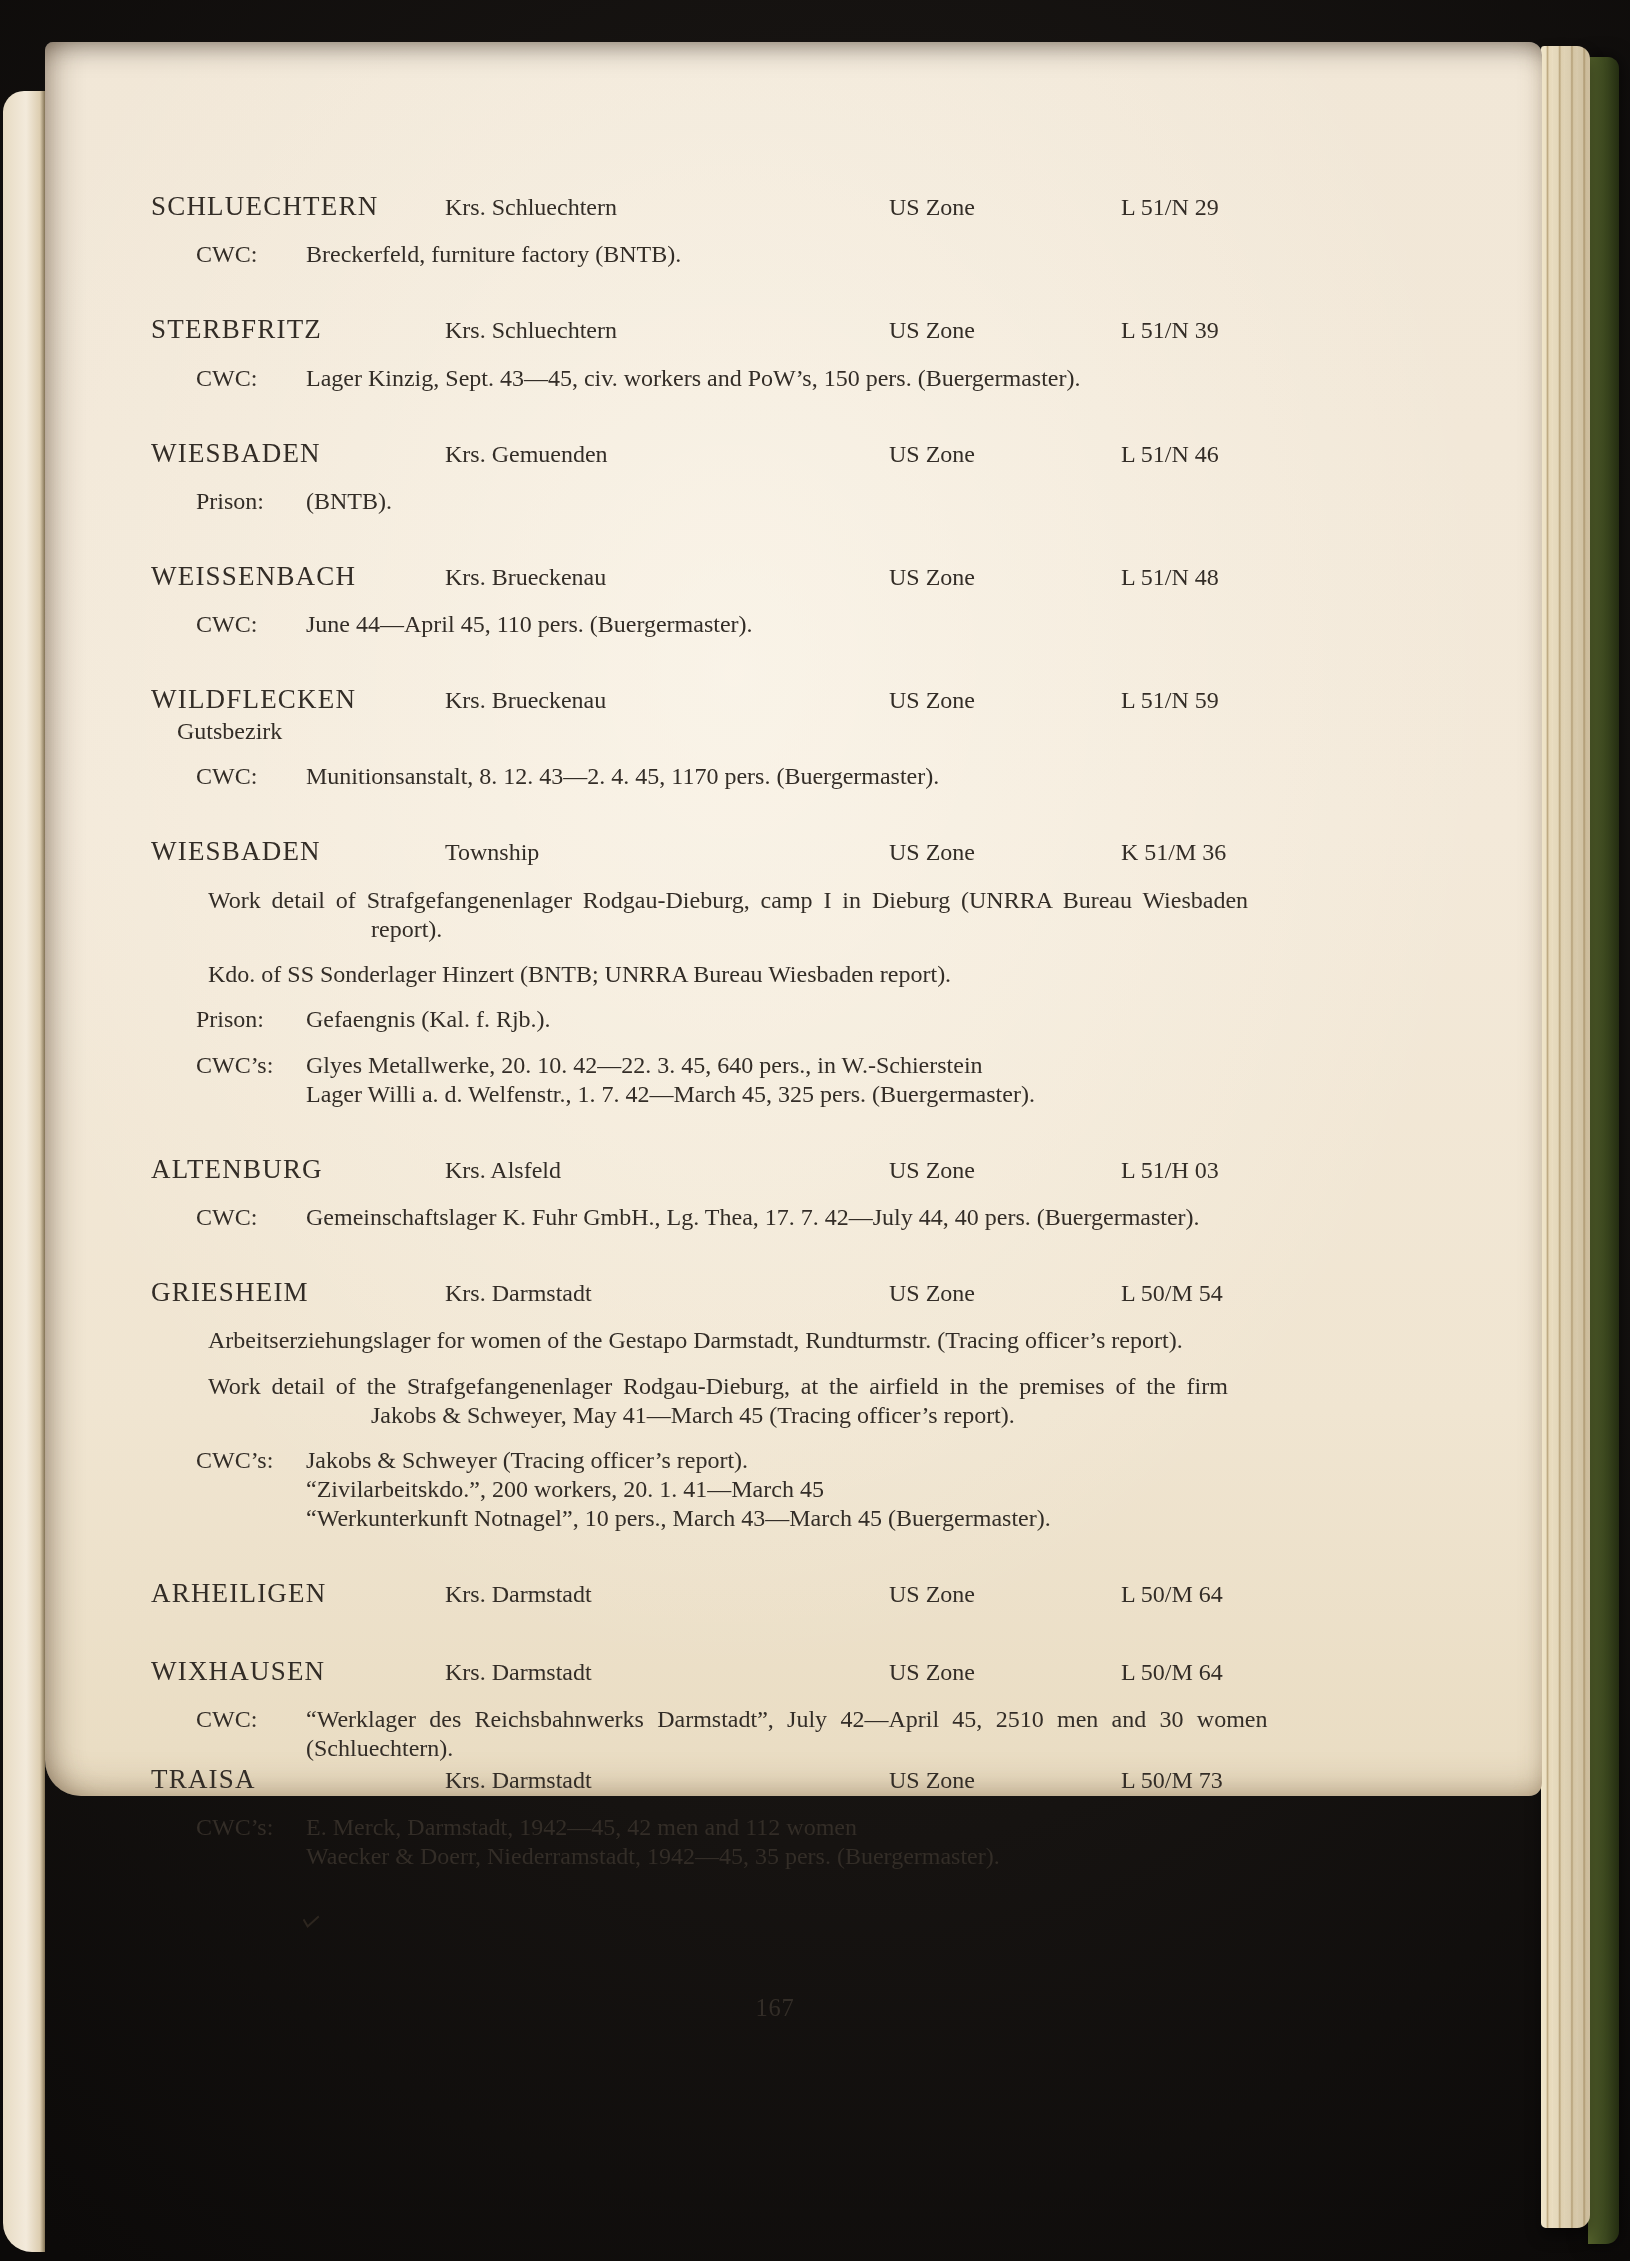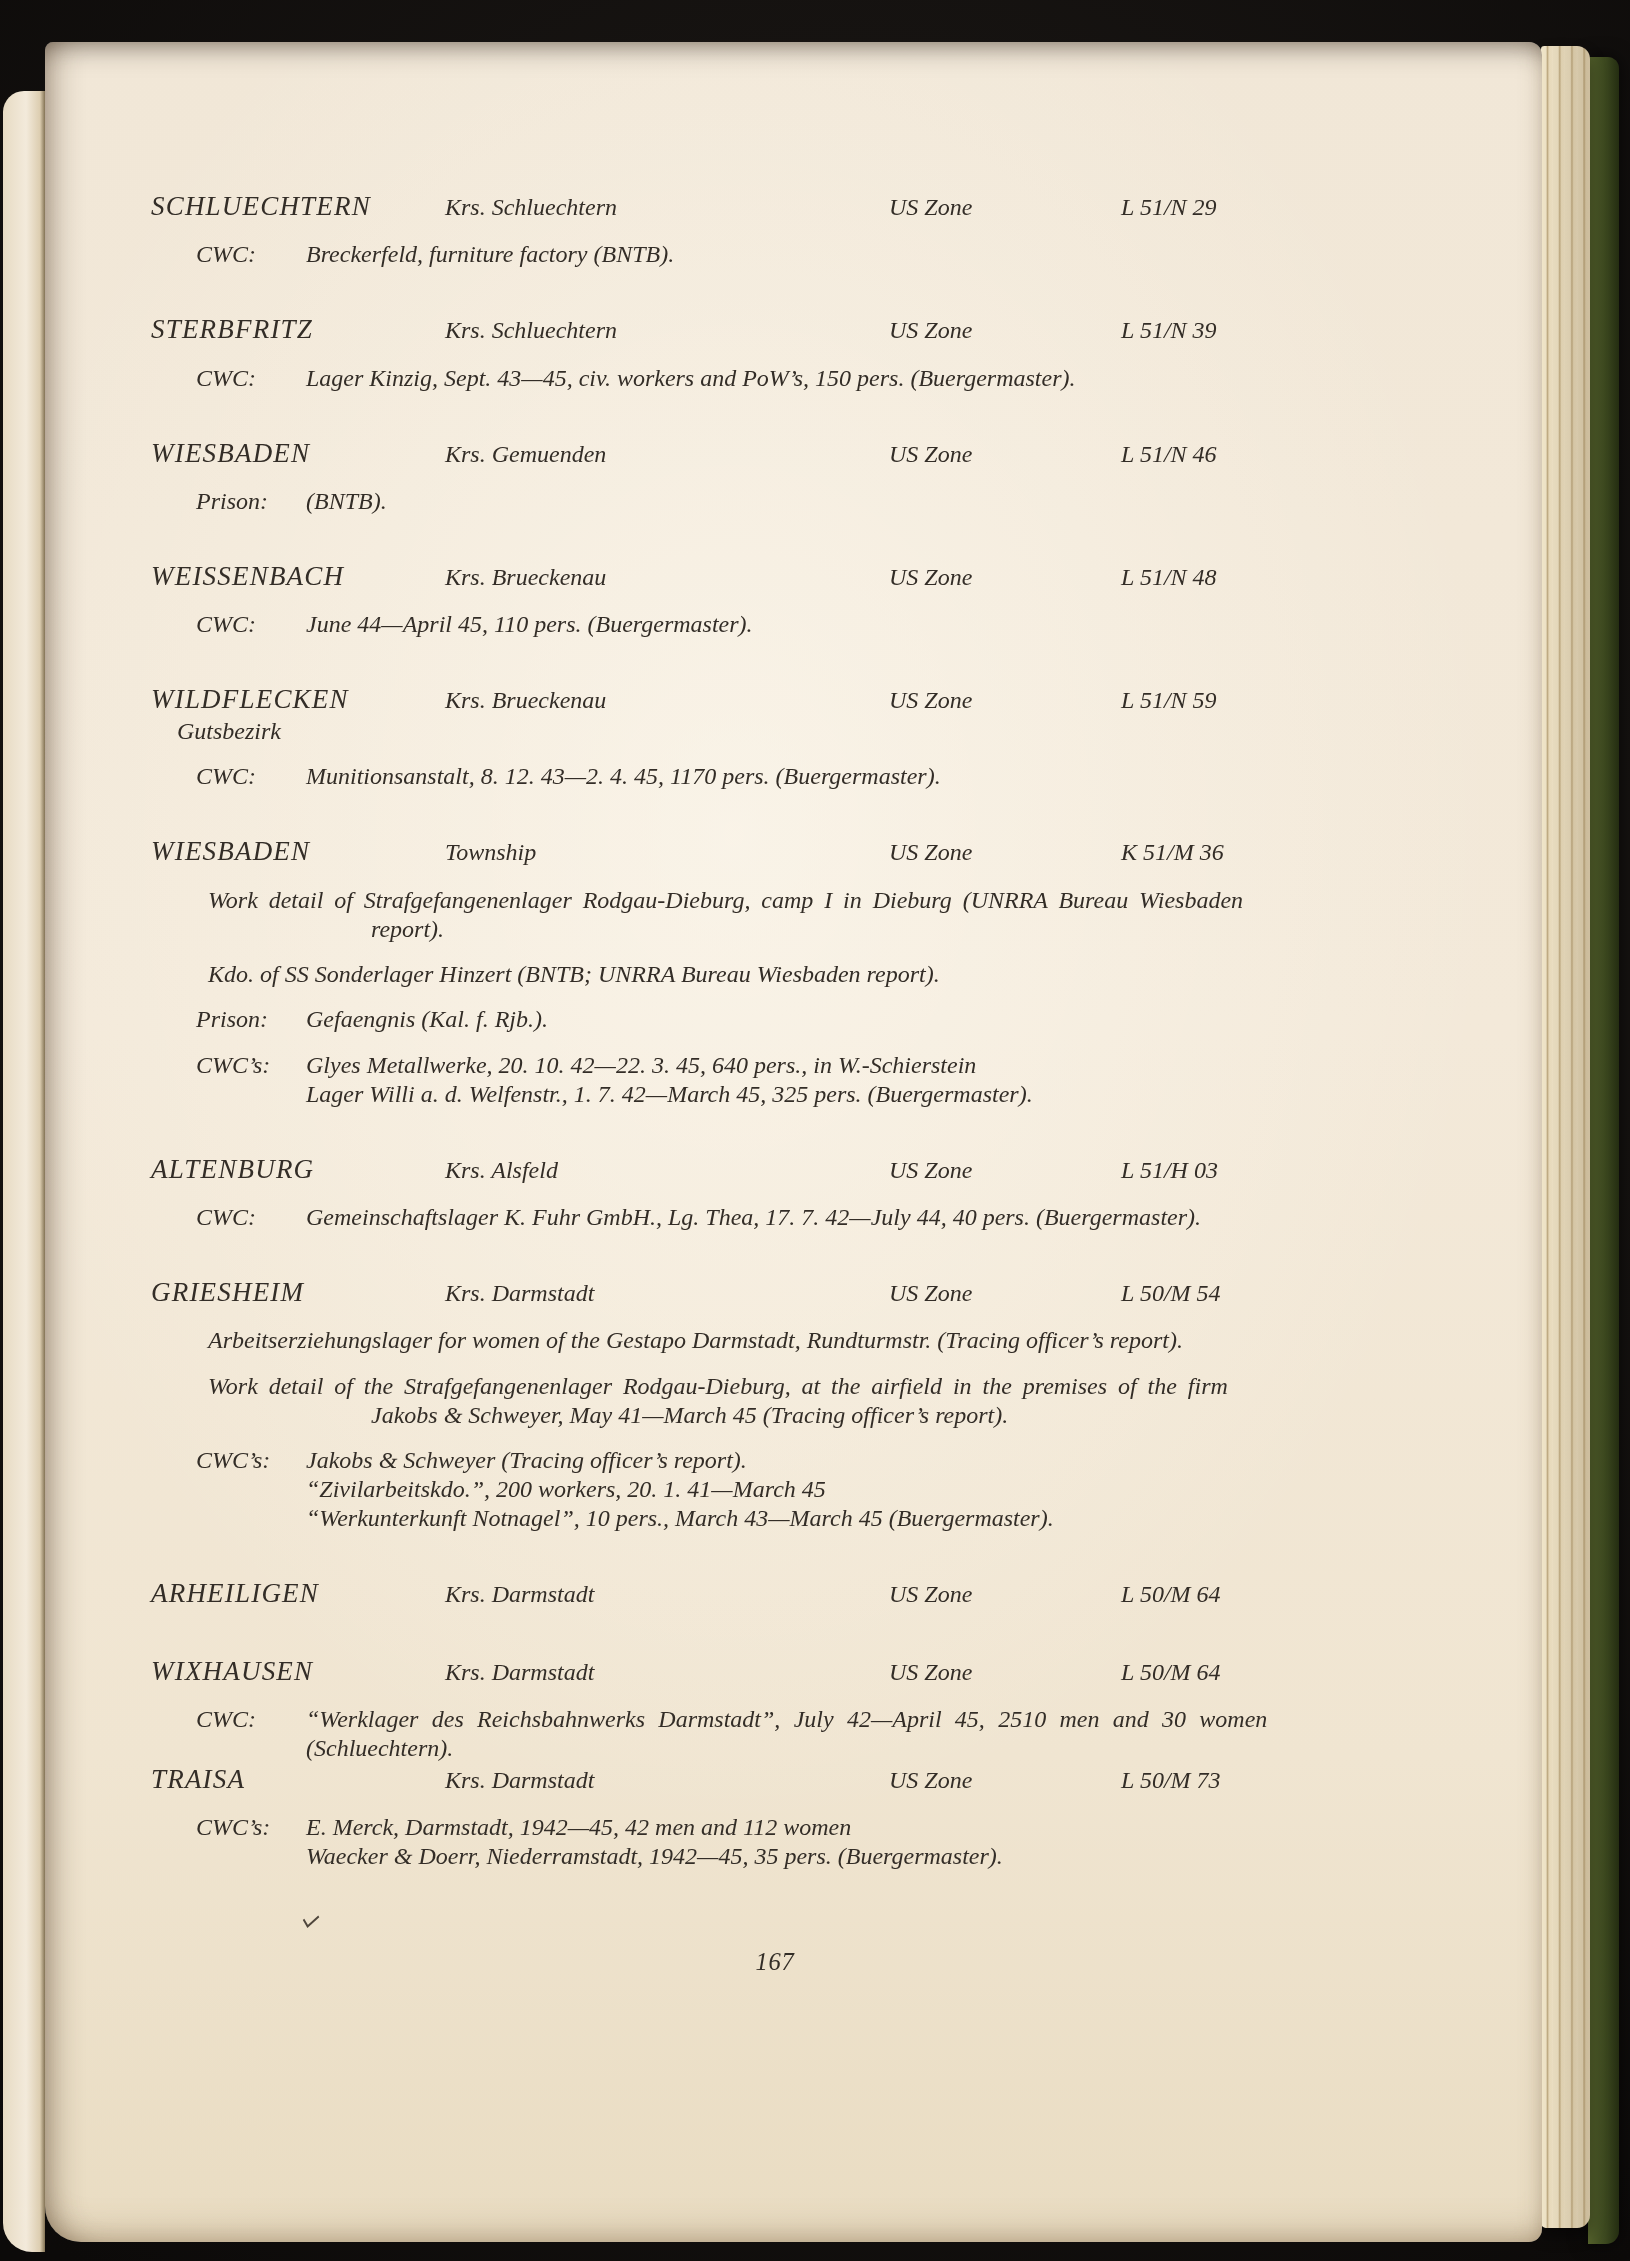--- a/index.html
+++ b/index.html
@@ -29,33 +29,32 @@
     position:absolute; left:1541px; top:46px; width:49px; height:2182px;
     background:
       linear-gradient(90deg, rgba(80,60,30,0) 0%, rgba(110,85,45,0.28) 100%),
       repeating-linear-gradient(90deg,
         #f0e5c9 0px, #f0e5c9 4.9px, #c2ae86 6.5px, #ecdfc0 8.2px, #f3e8cd 12.2px);
     border-radius:3.3px 13px 13px 4.9px;
     box-shadow:0 8.2px 14.7px rgba(0,0,0,0.4);
     z-index:3;
   }
   .page{
-    position:absolute; left:45px; top:42px; width:1497px; height:2200px;
+    position:absolute; left:45px; top:42px; width:1497px; height:1754px;
     background:
       radial-gradient(ellipse 1060px 1386px at 46% 36%, rgba(255,252,244,0.55), rgba(255,252,244,0) 72%),
       linear-gradient(180deg,#f1e7d7 0%, #f3e9d9 45%, #f0e5d1 78%, #e9dcc2 100%);
     border-radius:8.2px 13px 13px 36px;
     box-shadow:
       inset 23px 0 33px -18px rgba(62,40,20,0.45),
       inset 0 23px 29px -21px rgba(40,30,20,0.55),
       inset 0 -28px 36px -24.5px rgba(115,88,50,0.38),
       inset -16.3px 0 26px -19.6px rgba(120,95,60,0.35);
     z-index:4;
     color:#332d27;
-    font-style:italic;
   }
 
   
   .content{
     position:relative;
     padding:148px 106px 0 106px;
     font-size:24px;
     line-height:29px;
   }
   .entry + .entry{ margin-top:44px; }
@@ -77,21 +76,21 @@
     margin-left:45px;
   }
   .detail.plain{ margin-left:57px; }
   .dline{ min-height:29px; }
   .detail.plain .dline.cont{ padding-left:163px; }
   .ws5{ word-spacing:4.1px; }
   .ws6{ word-spacing:4.9px; }
   .ws9{ word-spacing:7.3px; }
 
   .page-number{
-    position:absolute; top:1906px; left:0; width:1460px;
+    position:absolute; top:1952px; left:0; width:1460px;
     text-align:center; font-size:24.5px; letter-spacing:0.8px;
   }
 
   .ink-mark{
     position:absolute; left:258px; top:1872px;
     width:16.3px; height:9px;
     border-left:2.4px solid rgba(50,42,34,0.85);
     border-bottom:2.4px solid rgba(50,42,34,0.85);
     transform:rotate(-42deg) skewX(-12deg);
   }

